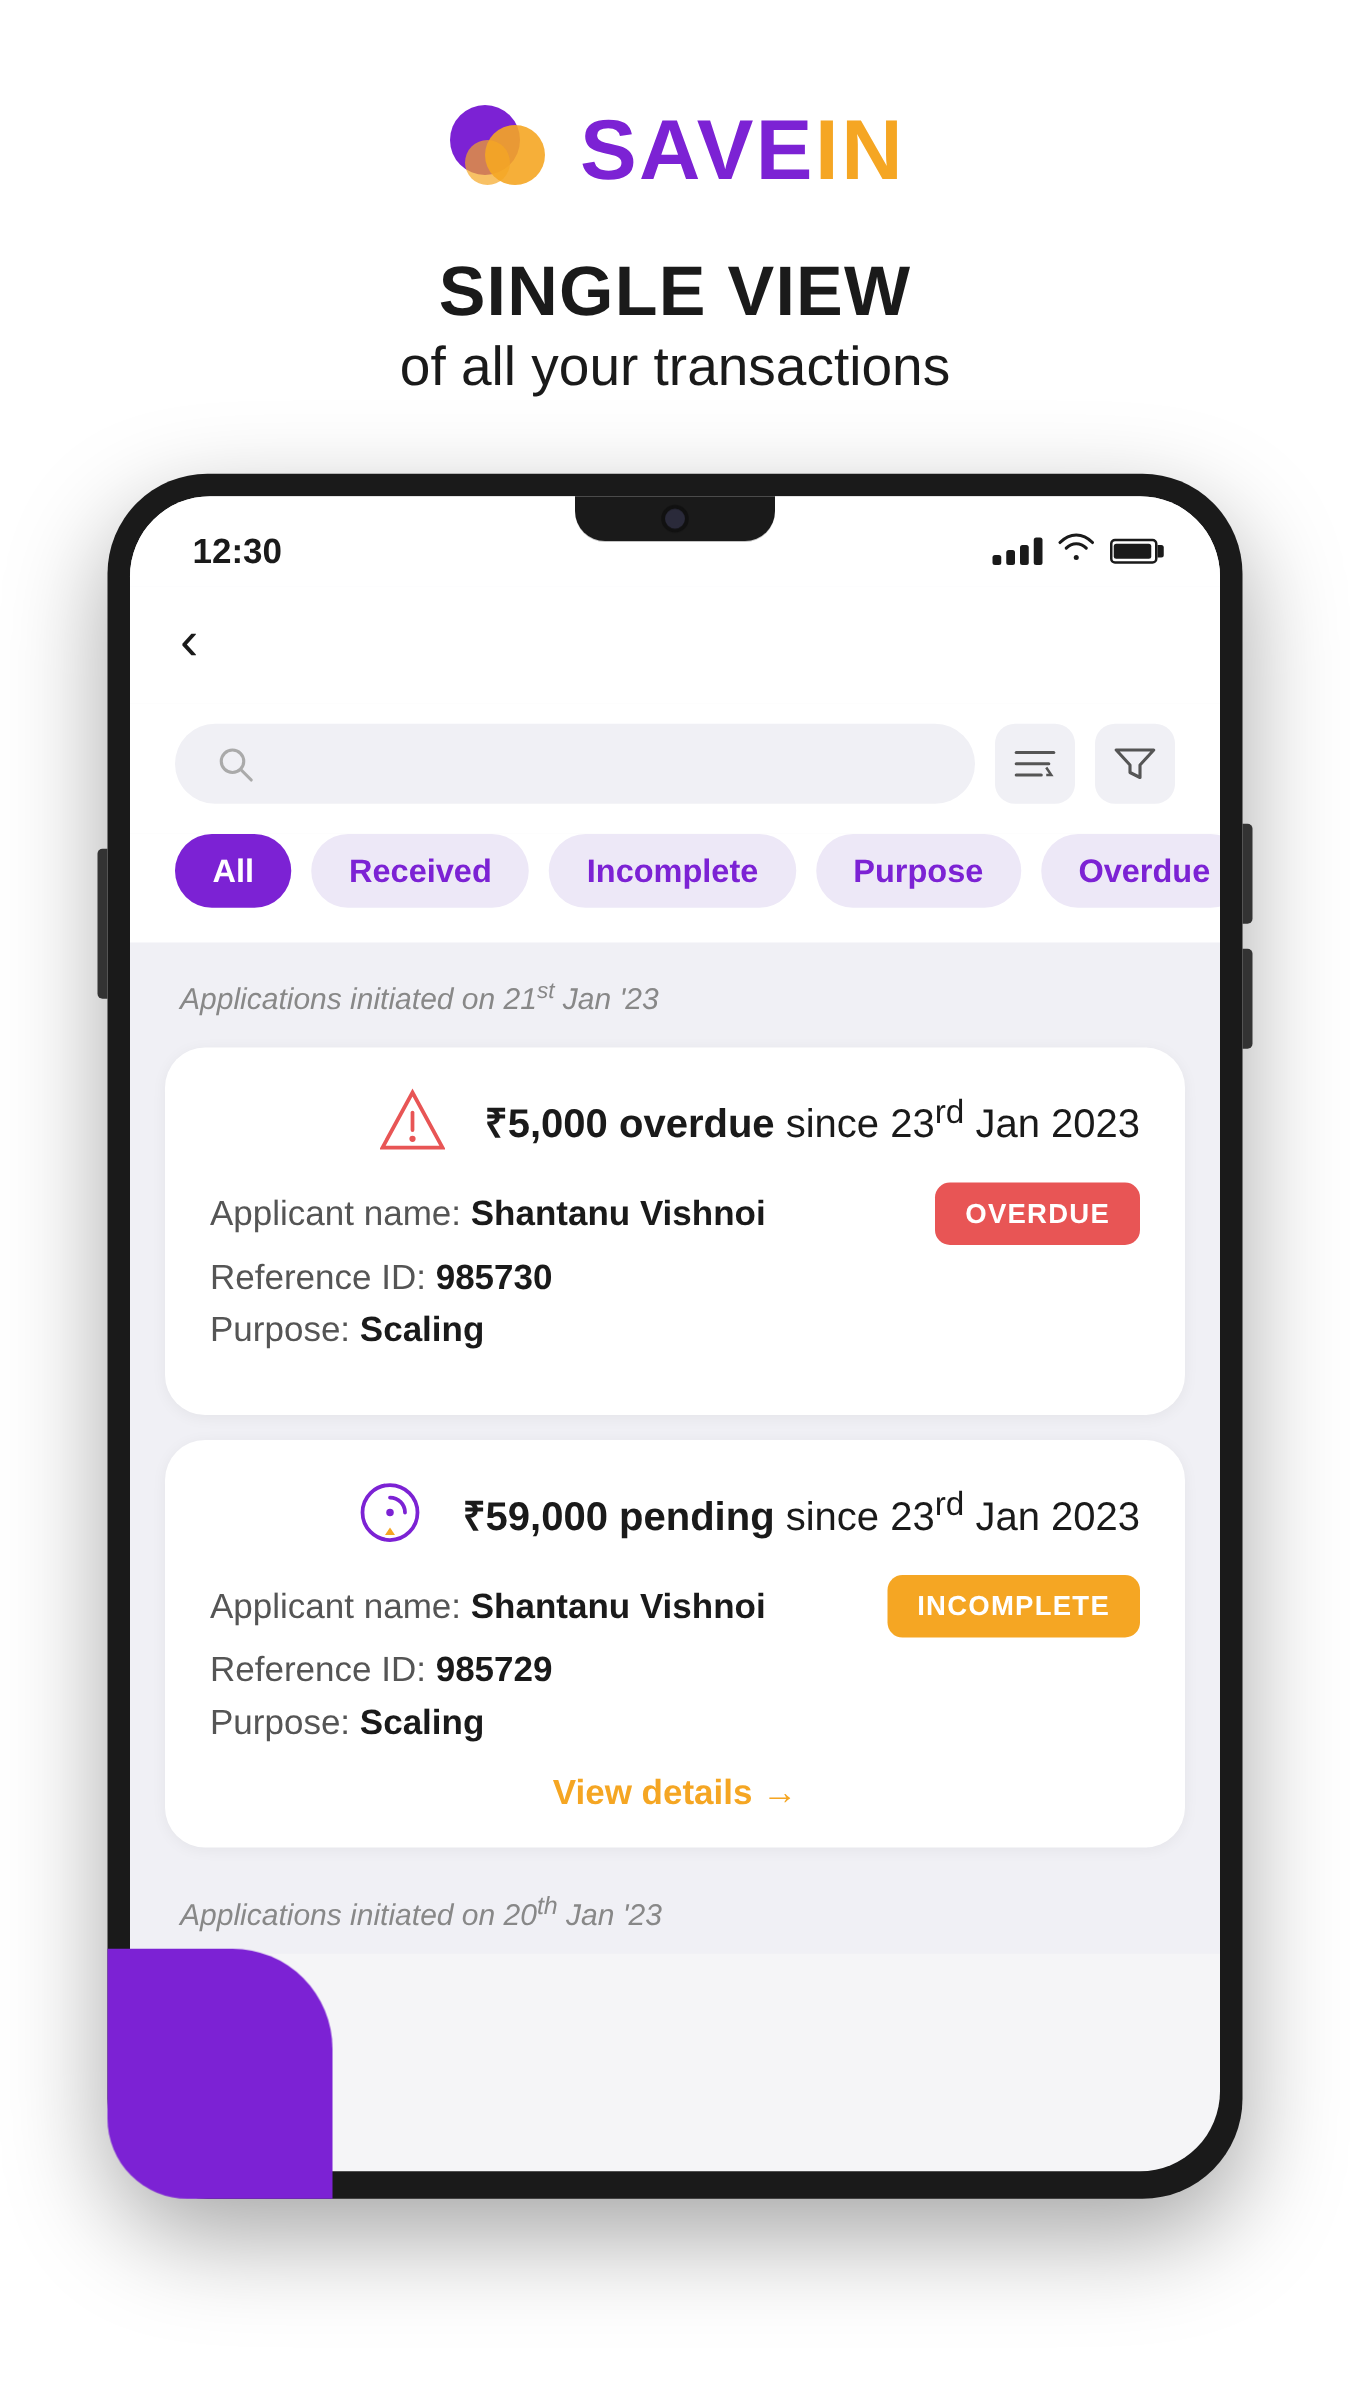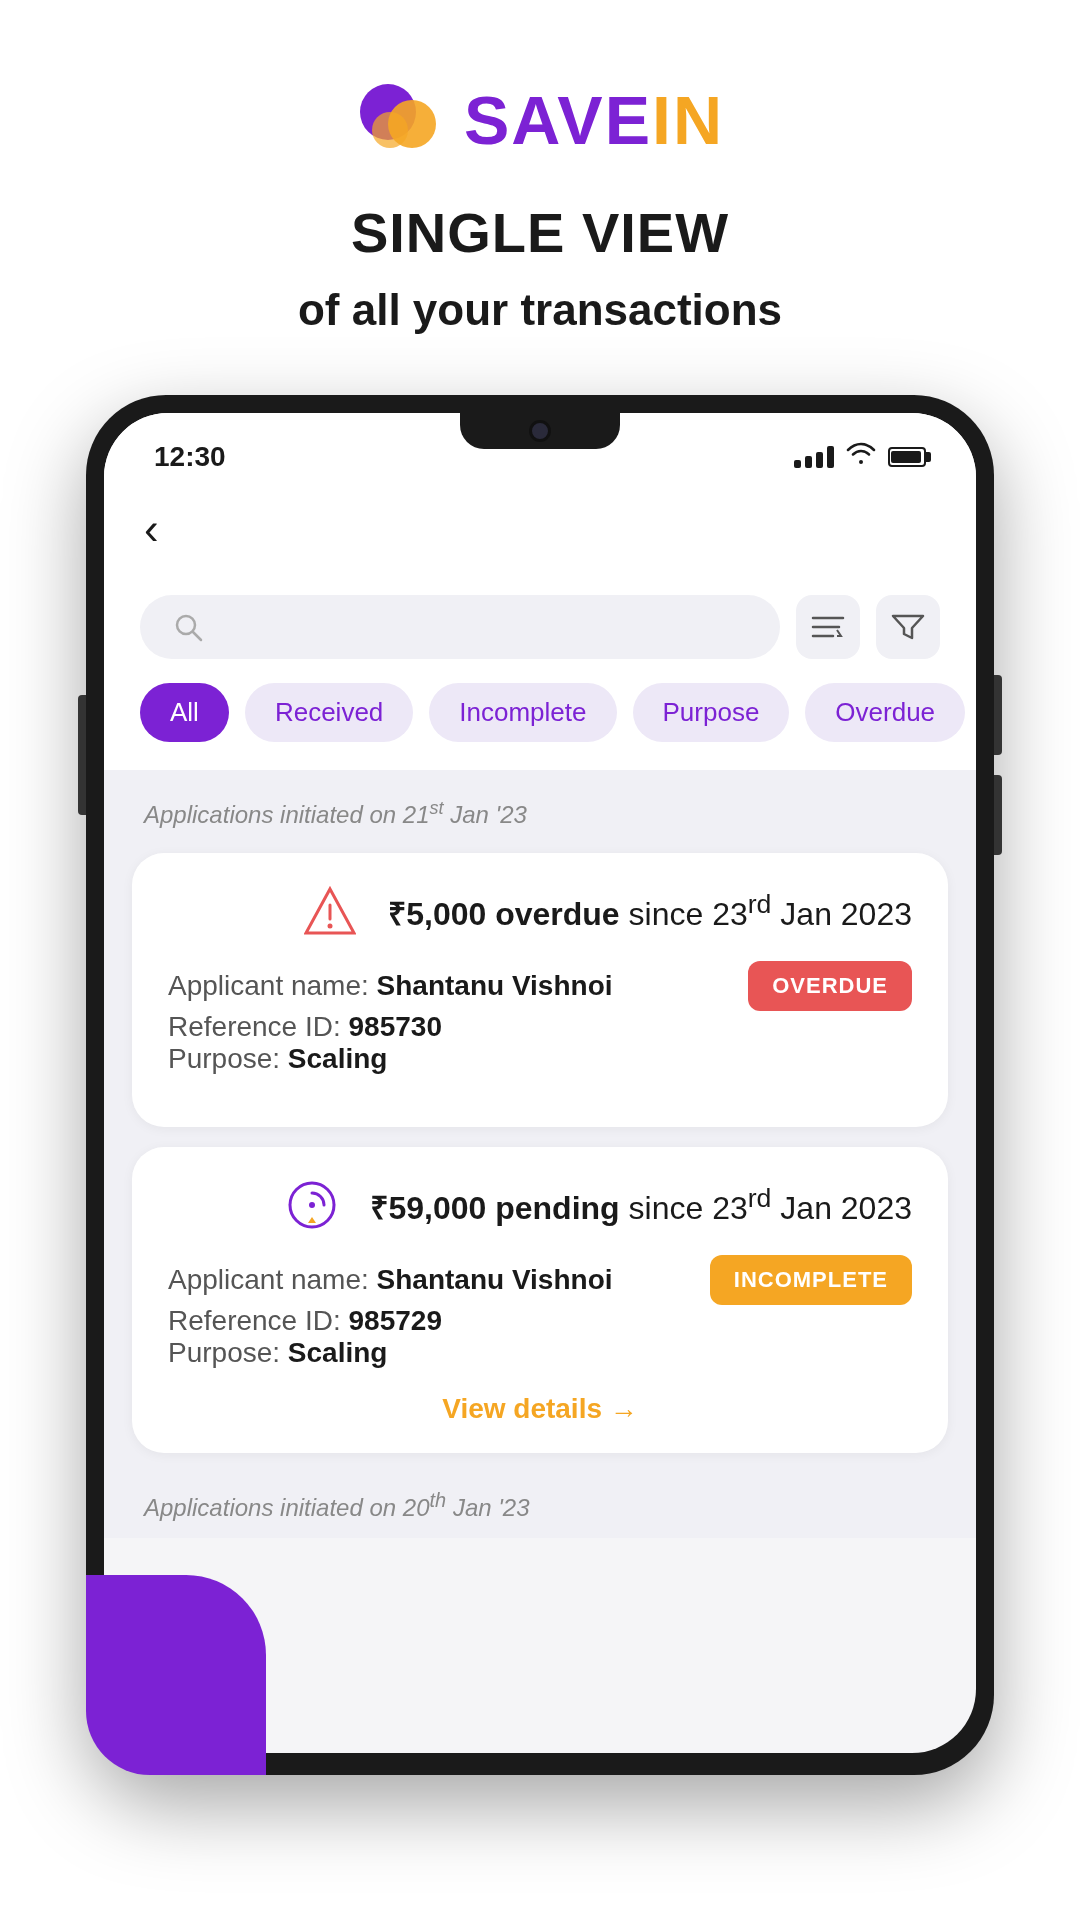--- a/index.html
+++ b/index.html
@@ -40,23 +40,23 @@
       margin-bottom: 60px;
     }
     .tagline-main {
       font-size: 56px;
       font-weight: 900;
       color: #1a1a1a;
       letter-spacing: 1px;
     }
     .tagline-sub {
       font-size: 44px;
-      font-weight: 700;
-      color: #1a1a1a;
-      margin-top: 20px;
+      font-weight: 400;
+      color: #1a1a1a;
+      margin-top: 4px;
     }
 
     
     .phone-frame {
       width: 908px;
       min-height: 1380px;
       background: #1a1a1a;
       border-radius: 80px;
       padding: 18px;
       position: relative;
@@ -188,21 +188,21 @@
       align-items: center;
       gap: 16px;
       padding: 0 36px 28px;
       flex-wrap: nowrap;
       overflow-x: auto;
     }
     .filter-tab {
       padding: 14px 30px;
       border-radius: 50px;
       font-size: 26px;
-      font-weight: 400;
+      font-weight: 700;
       cursor: pointer;
       white-space: nowrap;
     }
     .filter-tab.active {
       background: #7c22d4;
       color: #ffffff;
     }
     .filter-tab.inactive {
       background: #ede8f7;
       color: #7c22d4;
@@ -238,21 +238,21 @@
     }
     .txn-icon { width: 52px; height: 52px; }
     .txn-amount-text {
       font-size: 32px;
       color: #1a1a1a;
     }
     .txn-amount-bold { font-weight: 900; }
     .txn-details {
       display: flex;
       flex-direction: column;
-      gap: 0;
+      gap: 10px;
       margin-bottom: 24px;
     }
     .txn-detail-row {
       display: flex;
       align-items: center;
       justify-content: space-between;
     }
     .txn-detail-text {
       font-size: 28px;
       color: #555;

